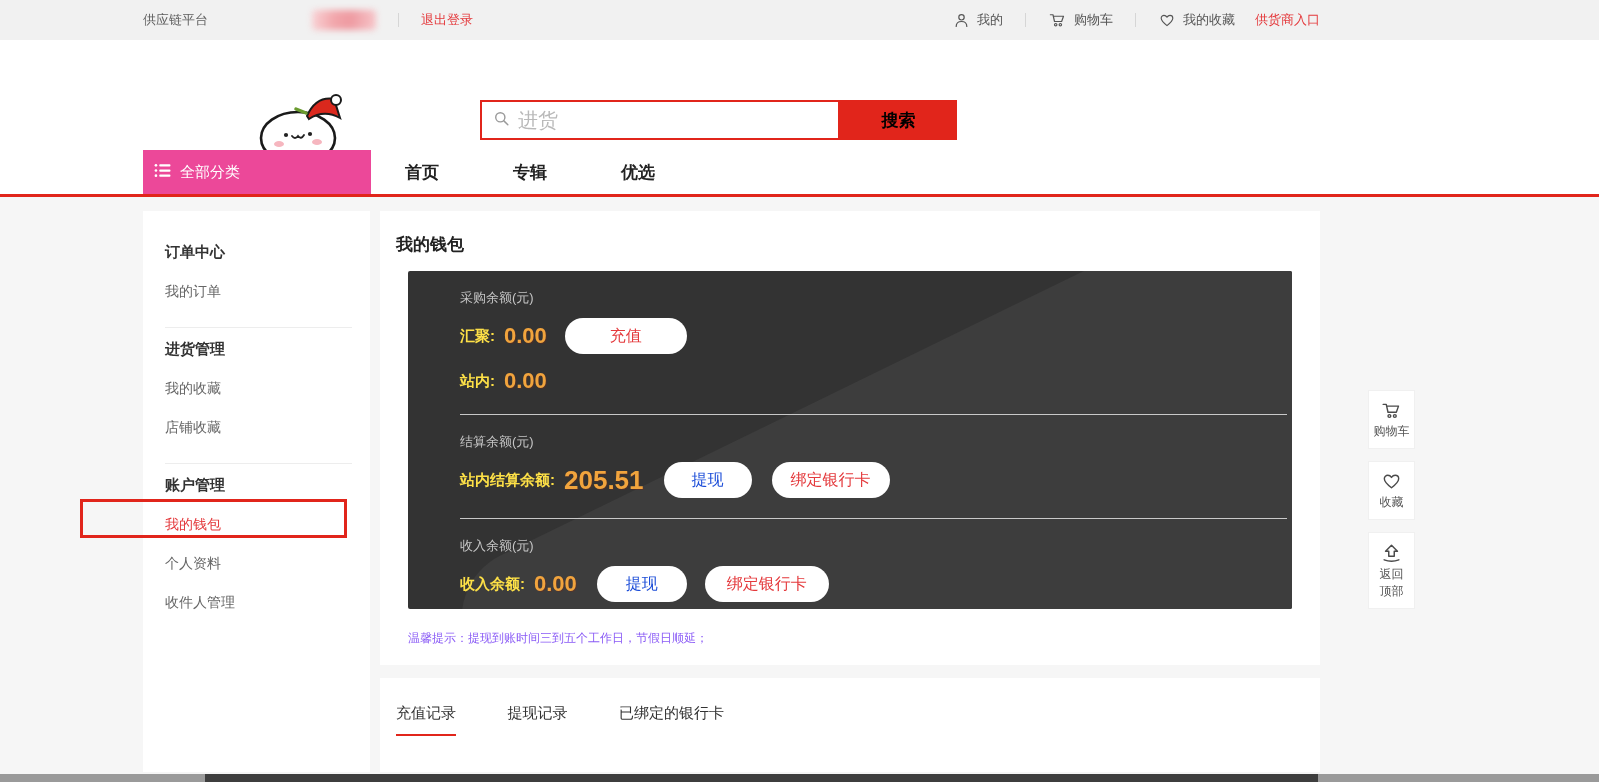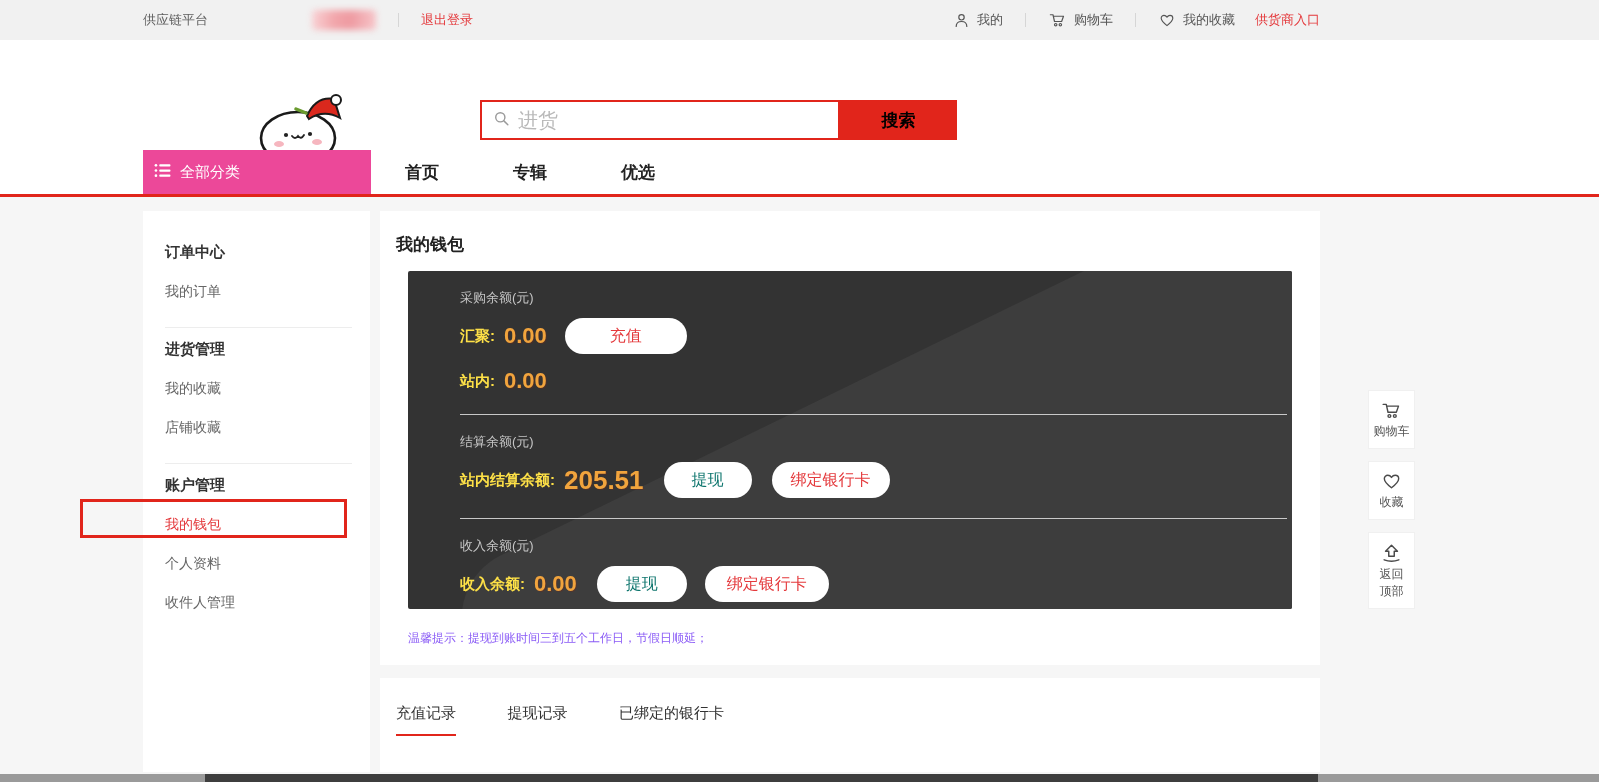--- a/index.html
+++ b/index.html
@@ -57,21 +57,21 @@
   .main-title { padding:22px 0 0 16px; font-size:17px; font-weight:bold; color:#222; }
   .dark-card { position:relative; margin:15px 28px 0; height:338px; background:#333; overflow:hidden; padding:18px 0 0 52px; border-radius:2px; }
   .dark-card::after { content:''; position:absolute; left:30px; top:315px; width:1300px; height:700px; background:#3d3d3d; border-radius:70px; transform:rotate(-26deg); transform-origin:top left; }
   .dark-inner { position:relative; z-index:2; }
   .slabel { font-size:13px; color:#c6c6c6; }
   .wrow { display:flex; align-items:center; margin-top:11px; }
   .wlabel { font-size:15px; font-weight:bold; color:#fde047; }
   .gold { color:#f1a43d; font-weight:bold; font-size:22px; margin-left:9px; text-shadow:1px 1px 0 rgba(120,40,20,.35); }
   .gold.big { font-size:26px; }
   .pill { height:36px; border-radius:18px; background:#fff; border:none; display:inline-flex; align-items:center; justify-content:center; font-size:16px; cursor:pointer; font-family:inherit; }
-  .pill.dark { color:#0f766e; }
+  .pill.dark { color:#1d4ed8; }
   .wdiv { height:1px; background:#d8d8d8; margin:20px 5px 0 0; opacity:.9; }
   .mt18 { margin-top:18px; }
   .tip { margin:21px 0 0 28px; font-size:12px; color:#8b5cf6; }
 
   
   .tabs-card { position:absolute; left:380px; top:678px; width:940px; height:94px; background:#fff; padding:26px 0 0 16px; }
   .tab { display:inline-block; margin-right:47px; font-size:15px; color:#333; padding-bottom:11px; cursor:pointer; }
   .tab.active { border-bottom:2px solid #e1251b; }
 
   

